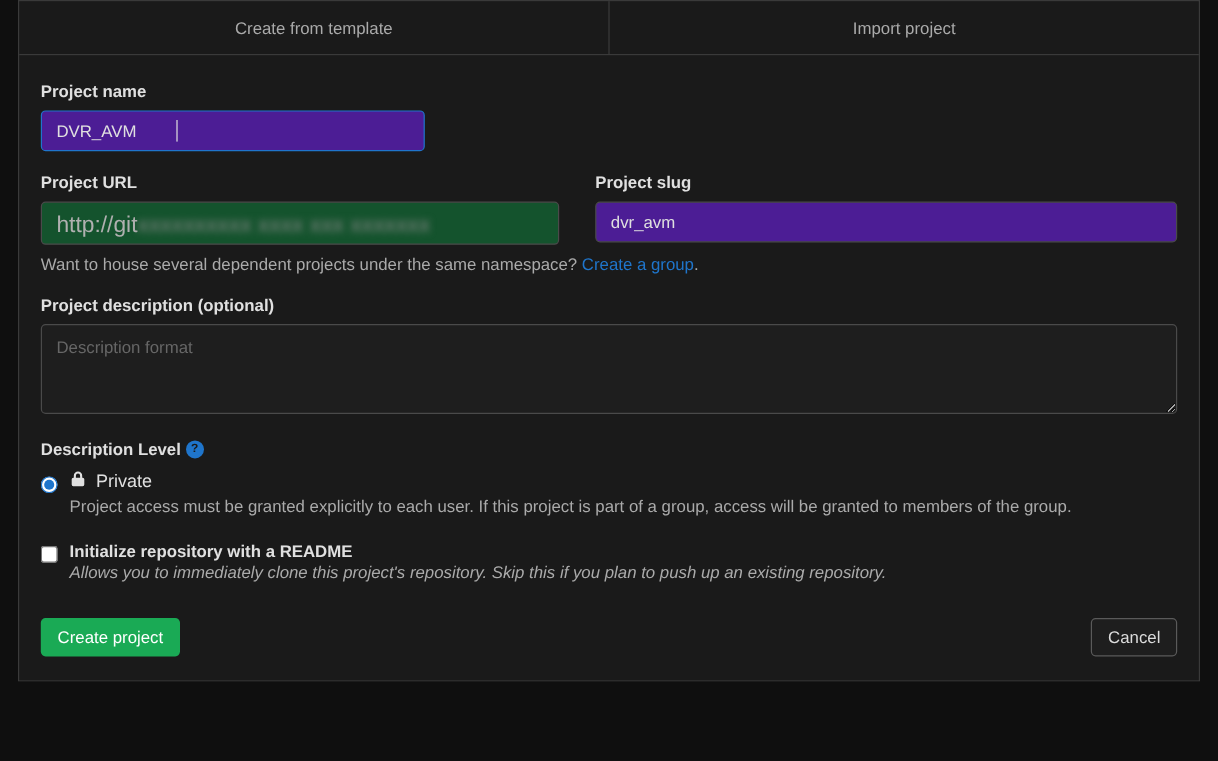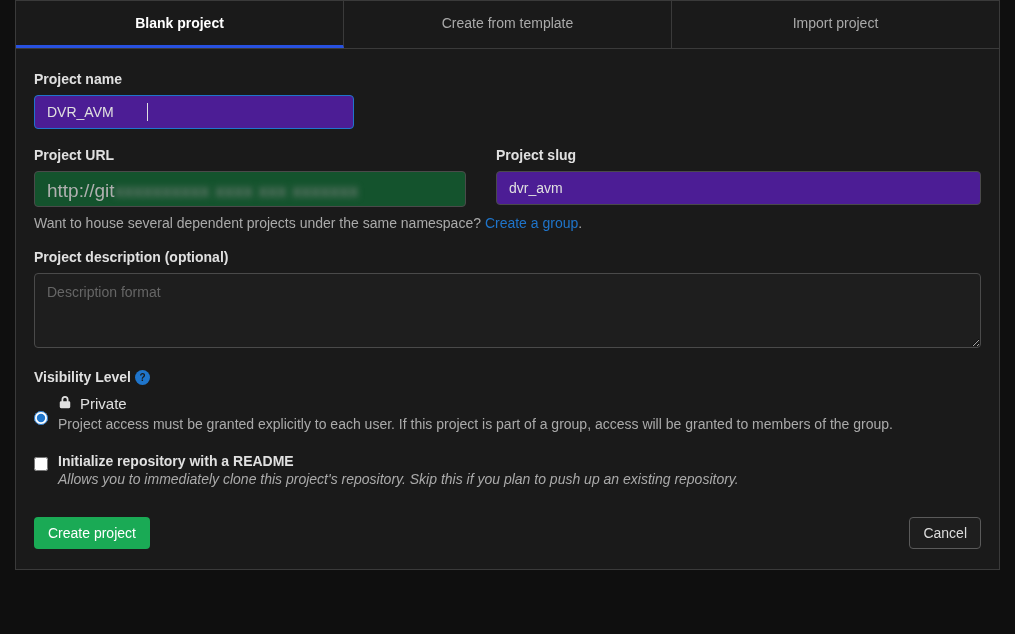--- a/index.html
+++ b/index.html
@@ -142,21 +142,21 @@
       width: 15px;
       height: 15px;
       border-radius: 50%;
       background: #1f75cb;
       color: #1a1a1a;
       font-size: 10px;
       font-weight: bold;
     }
     .radio-row {
       display: flex;
-      align-items: center;
+      align-items: flex-start;
       gap: 10px;
       margin-top: 10px;
     }
     .radio-input {
       margin-top: 5px;
       accent-color: #1f75cb;
       width: 14px;
       height: 14px;
     }
     .radio-content {
@@ -237,21 +237,20 @@
       position: absolute;
       pointer-events: none;
     }
   </style>
 </head>
 <body>
 
 <div class="container">
 
   <div class="tabs">
-    <div class="tab active">Blank project</div>
     <div class="tab">Create from template</div>
     <div class="tab">Import project</div>
   </div>
 
   <div class="form-content">
 
     <div class="field-group">
       <label class="field-label">Project name</label>
       <div class="name-wrapper">
         <input type="text" class="text-input focused" value="DVR_AVM" style="">
@@ -276,21 +275,21 @@
       <span>Want to house several dependent projects under the same namespace? </span><span class="helper-link">Create a group</span><span>.</span>
     </div>
 
     <div class="field-group">
       <label class="field-label">Project description (optional)</label>
       <textarea class="textarea-input" placeholder="Description format" style=""></textarea>
     </div>
 
     <div class="field-group">
       <div class="visibility-label">
-        <label class="field-label" style="margin-bottom:0">Visibility Level</label>
+        <label class="field-label" style="margin-bottom:0">Description Level</label>
         <span class="help-icon">?</span>
       </div>
       <div class="radio-row">
         <input type="radio" class="radio-input" checked="" style="">
         <div class="radio-content">
           <div class="radio-title">
             <span class="lock-icon">
               <svg width="14" height="14" viewBox="0 0 16 16" fill="#e0e0e0">
                   <path d="M4 7V5a4 4 0 1 1 8 0v2h.5A1.5 1.5 0 0 1 14 8.5v5A1.5 1.5 0 0 1 12.5 15h-9A1.5 1.5 0 0 1 2 13.5v-5A1.5 1.5 0 0 1 3.5 7H4zm2 0h4V5a2 2 0 1 0-4 0v2z"></path>
                 </svg>

